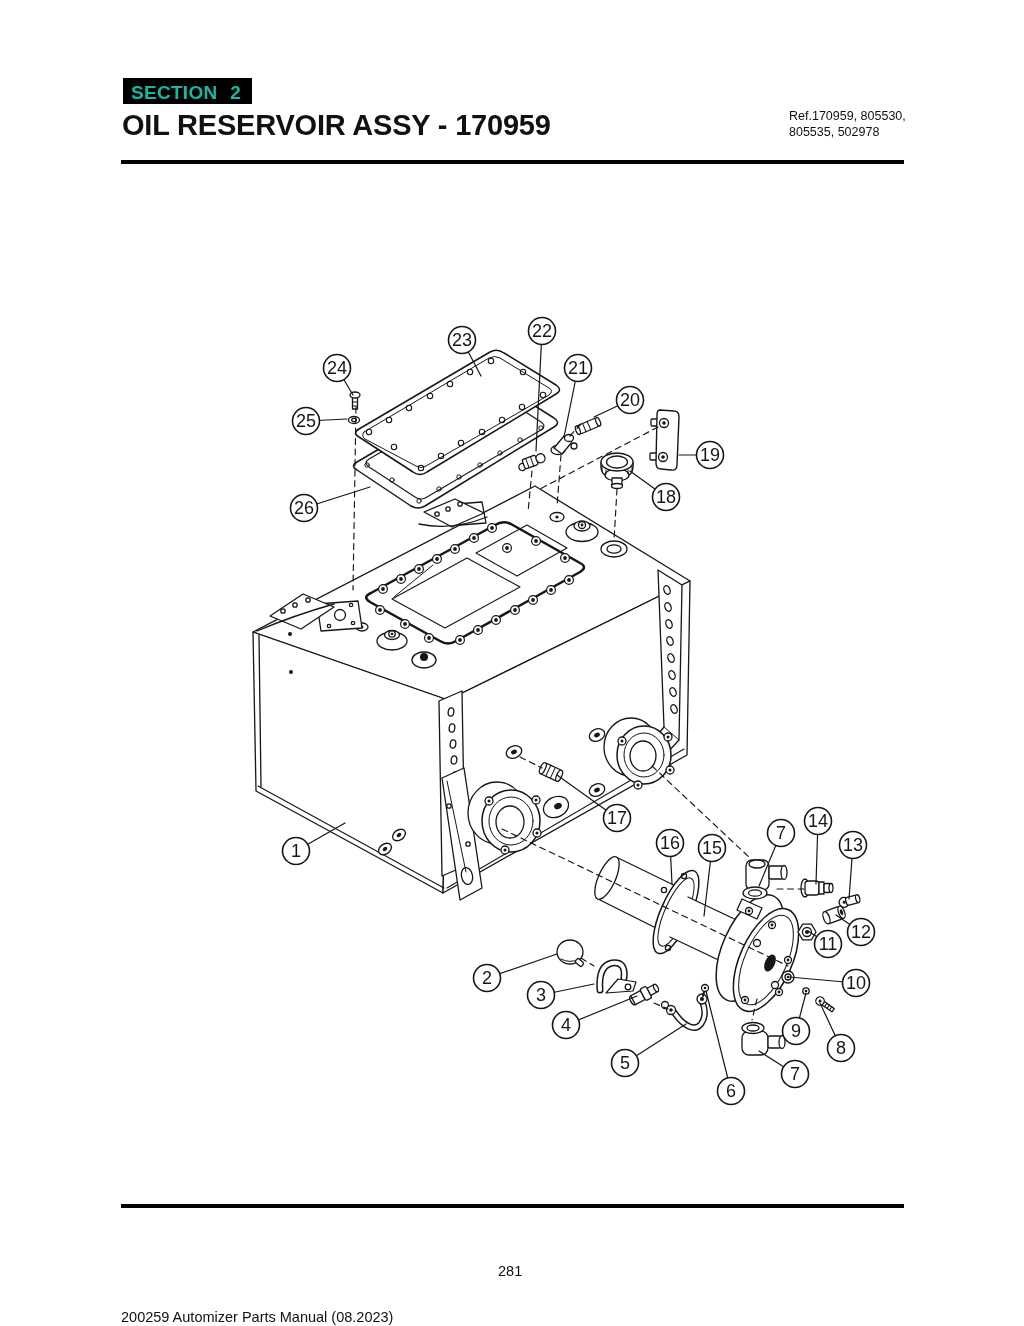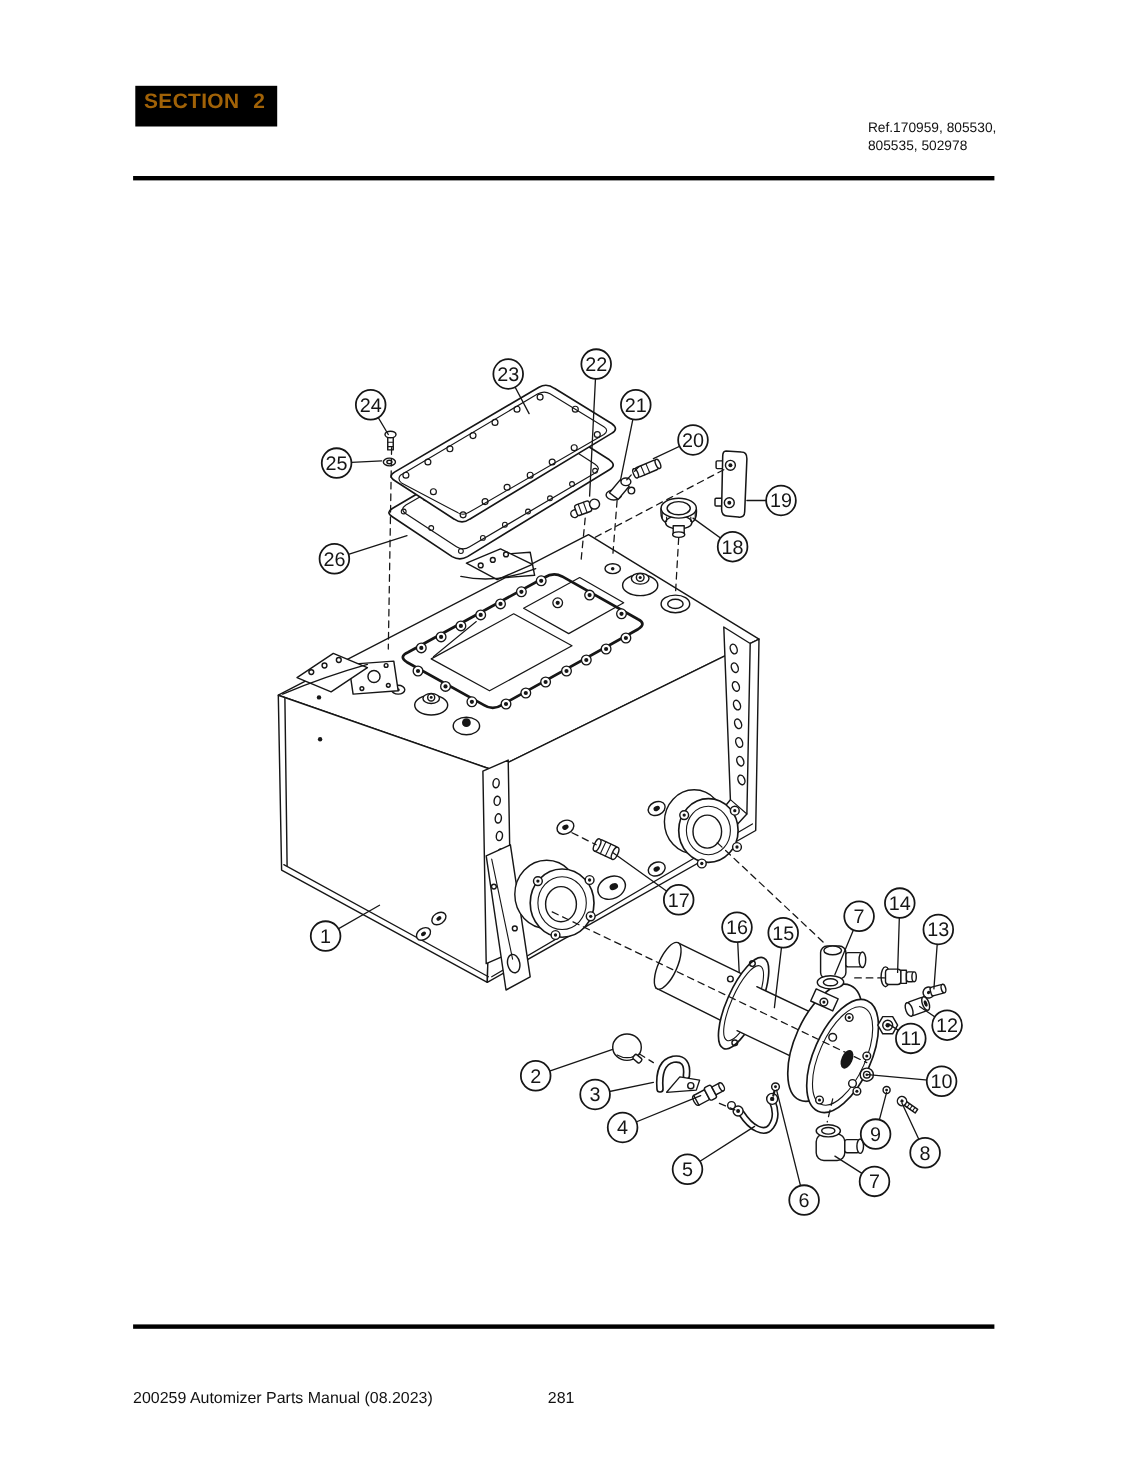--- a/index.html
+++ b/index.html
@@ -1,49 +1,50 @@
 <!DOCTYPE html>
 <html><head>
 <meta charset="utf-8">
 <style>
   html,body{margin:0;padding:0;background:#ffffff;}
   .page{
     position:relative;width:1024px;height:1326px;background:#ffffff;
     font-family:"Liberation Sans",sans-serif;color:#111;overflow:hidden;
   }
   .section-badge{
-    position:absolute;left:123px;top:78px;height:37px;box-sizing:border-box;
-    background:#000;color:#a16207;font-weight:bold;font-size:19px;line-height:30px;
+    position:absolute;left:123px;top:78px;height:26px;box-sizing:border-box;
+    background:#000;color:#14b8a6;font-weight:bold;font-size:19px;line-height:30px;
     padding:0 11px 0 8px;word-spacing:7px;letter-spacing:.3px;
   }
   .doc-title{
     position:absolute;left:122px;top:109px;font-size:29px;font-weight:bold;
     letter-spacing:-.2px;white-space:nowrap;
   }
   .ref-block{
     position:absolute;left:789px;top:109px;font-size:12.5px;
     line-height:15.5px;white-space:nowrap;
   }
   .rule{position:absolute;left:121px;width:783px;height:4px;background:#000;}
   .rule-top{top:160px;}
   .rule-bottom{top:1204px;}
   .footer-text{position:absolute;top:1263px;font-size:14.5px;white-space:nowrap;}
-  .footer-left{left:121px;}
+  .footer-left{left:121px;margin-top:46px;}
   .footer-page{left:498px;}
   svg.diagram{position:absolute;left:0;top:0;}
   svg text.balloon-num{
     font-family:"Liberation Sans",sans-serif;font-size:18px;fill:#161616;
   }
 </style>
 </head>
 <body>
 
 <div class="page">
 
   <div class="section-badge">SECTION 2</div>
+  <div class="doc-title">OIL RESERVOIR ASSY - 170959</div>
   <div class="ref-block">
     <div>Ref.170959, 805530,</div>
     <div>805535, 502978</div>
   </div>
   <div class="rule rule-top"></div>
 
   <svg class="diagram" width="1024" height="1326" viewBox="0 0 1024 1326">
     <defs>
       <g id="stud">
         <circle r="4.4" fill="#fff" stroke="#161616" stroke-width="1.2"></circle>

